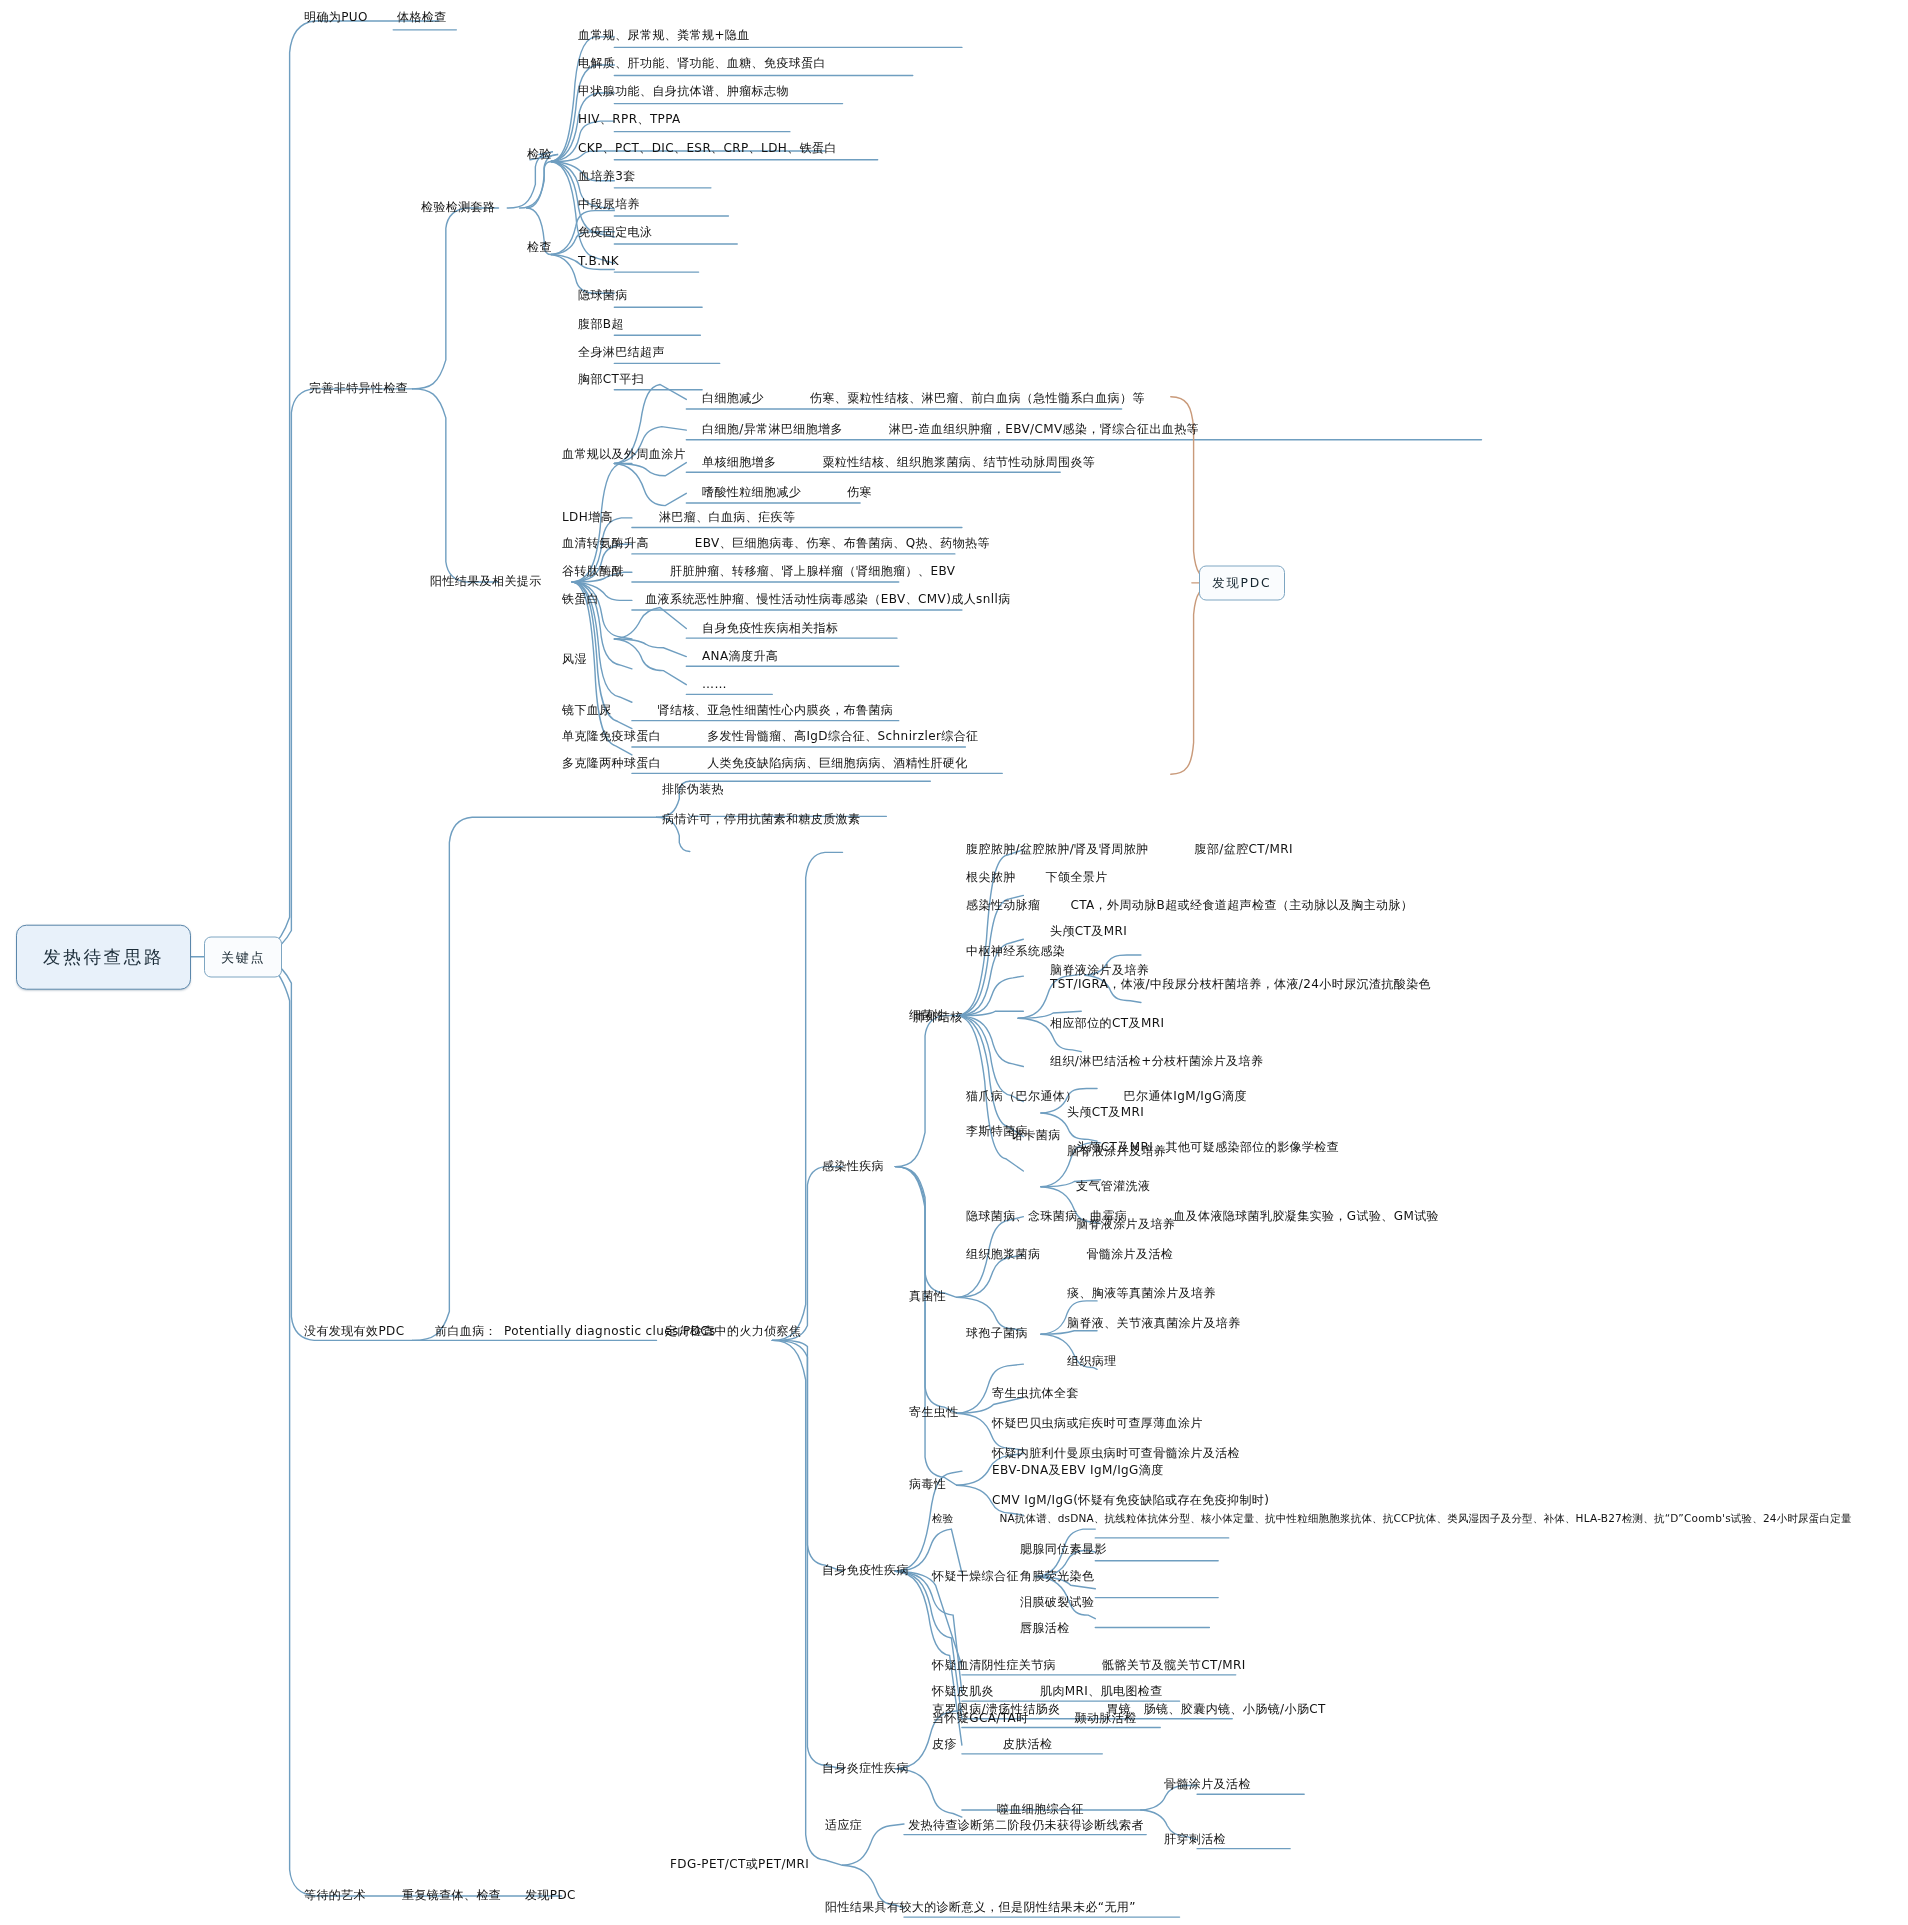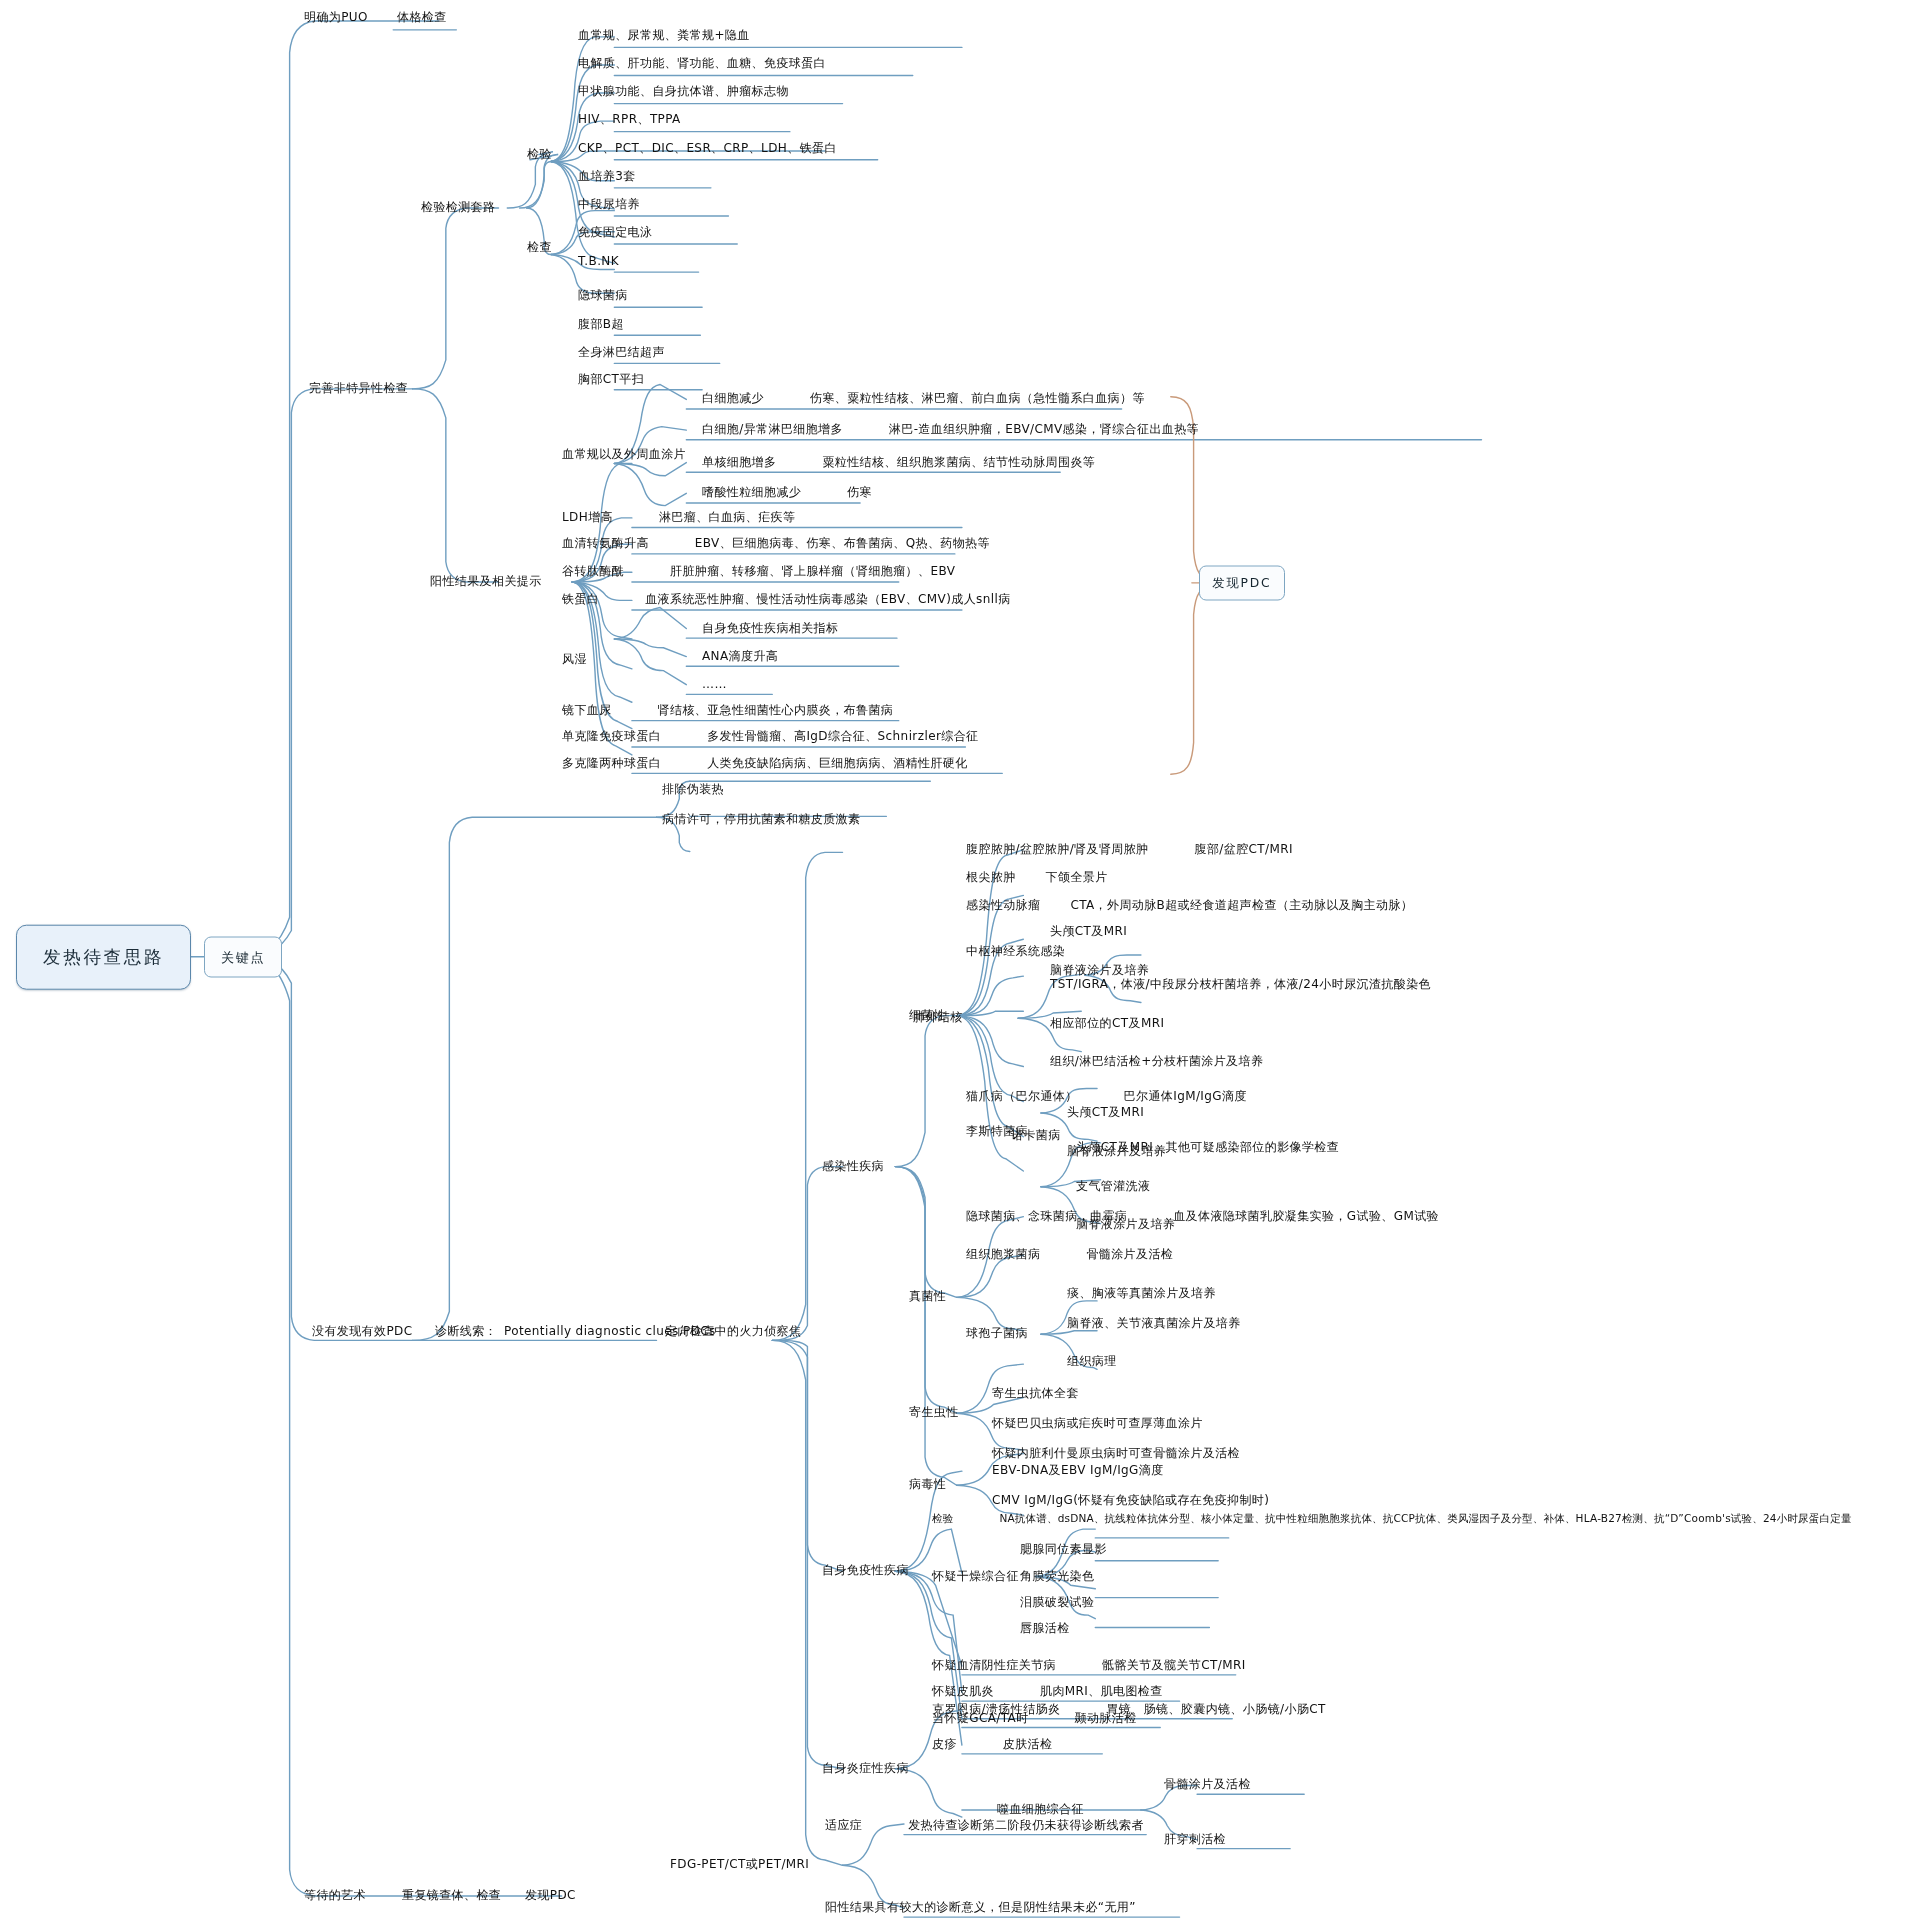--- a/index.html
+++ b/index.html
@@ -337,23 +337,23 @@
   </div>
   <div class="node small pair" style="left:562px;top:737px;">
     <span class="k">单克隆免疫球蛋白</span><span class="v wide">多发性骨髓瘤、高IgD综合征、Schnirzler综合征</span>
   </div>
   <div class="node small pair" style="left:562px;top:764px;">
     <span class="k">多克隆两种球蛋白</span><span class="v wide">人类免疫缺陷病病、巨细胞病病、酒精性肝硬化</span>
   </div>
 
   <div class="lvl1" style="left:1199px;top:583px;padding:8px 12.3px;font-size:12.3px;">发现PDC</div>
 
-  <div class="node small" style="left:304px;top:1332px;margin-left:8px;">没有发现有效PDC</div>
+  <div class="node small" style="left:304px;top:1332px;">没有发现有效PDC</div>
   <div class="node small pair" style="left:435px;top:1332px;">
-    <span class="k">诊断线索：</span><span class="v" style="margin-left:7px;">Potentially diagnostic clues,PDCs</span>
+    <span class="k">前白血病：</span><span class="v" style="margin-left:7px;">Potentially diagnostic clues,PDCs</span>
   </div>
   <div class="node small" style="left:665px;top:1332px;">定向检查中的火力侦察焦</div>
 
   <div class="node small" style="left:662px;top:790px;">排除伪装热</div>
   <div class="node small" style="left:662px;top:820px;">病情许可，停用抗菌素和糖皮质激素</div>
 
   <div class="node small" style="left:822px;top:1167px;">感染性疾病</div>
   <div class="node small" style="left:909px;top:1016px;">细菌性</div>
 
   <div class="node small pair" style="left:966px;top:850px;">

